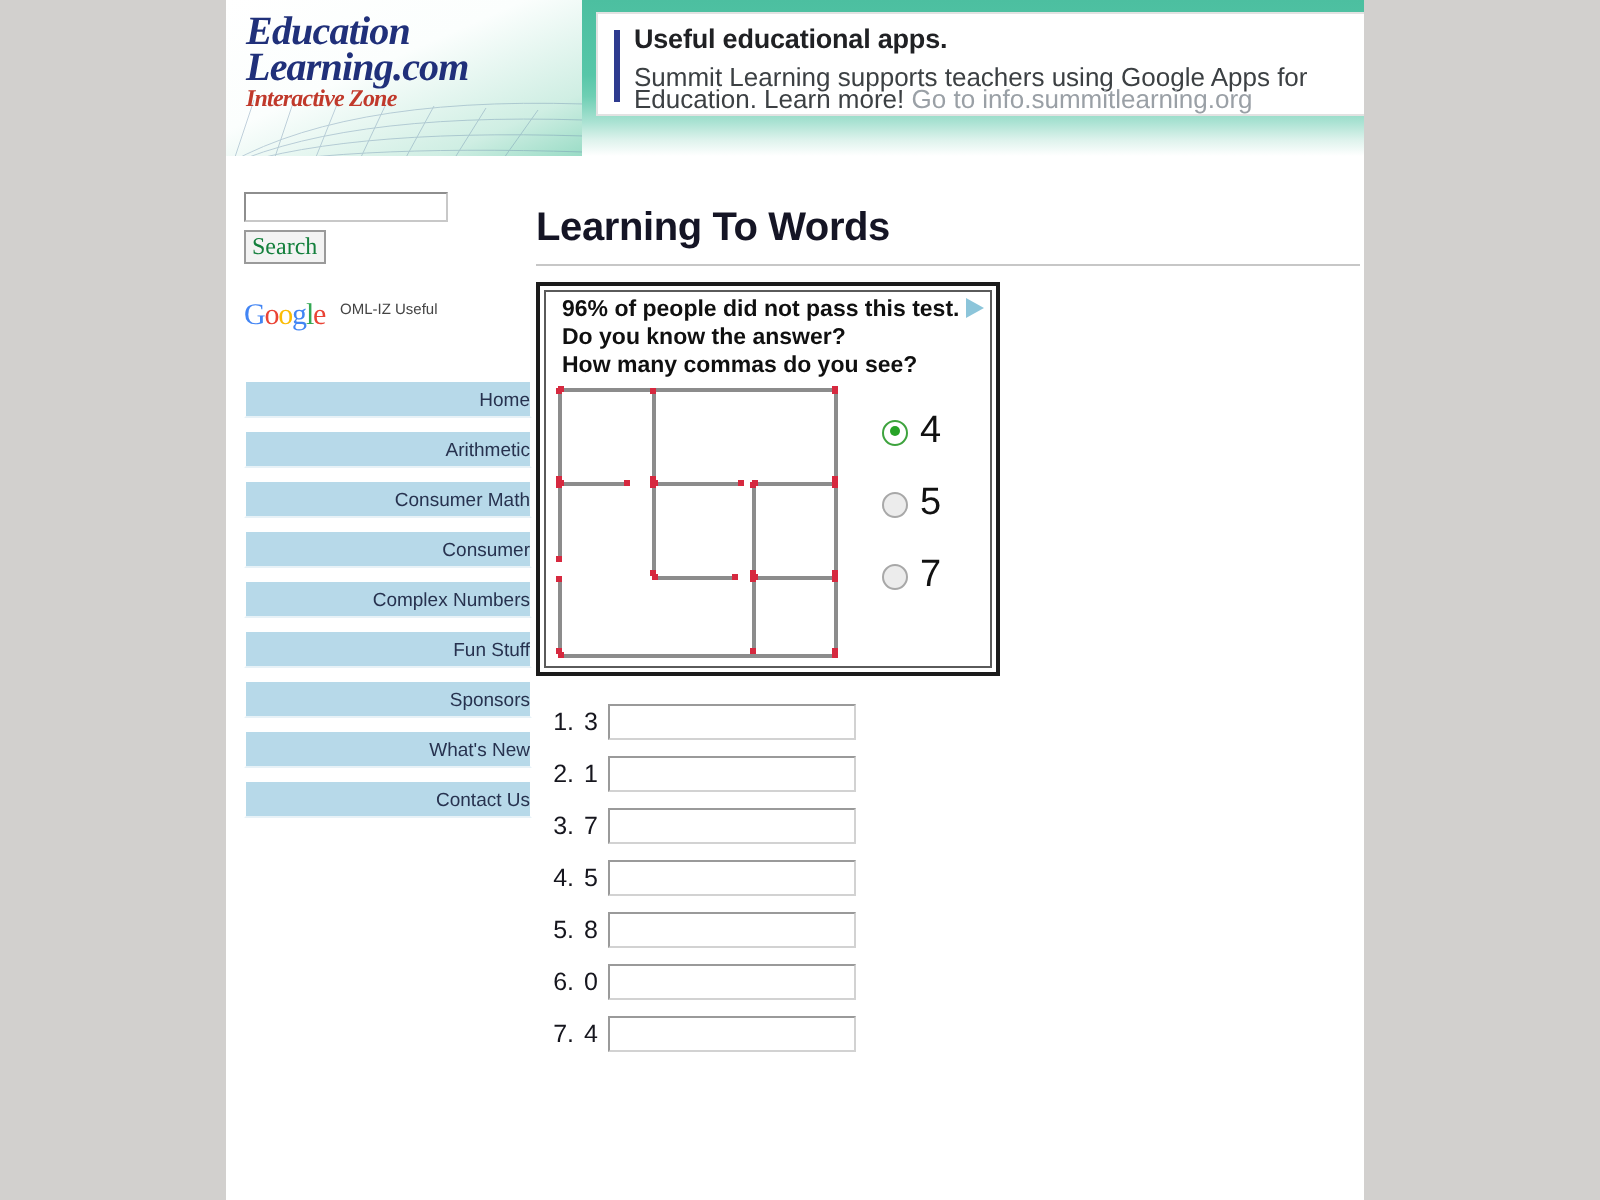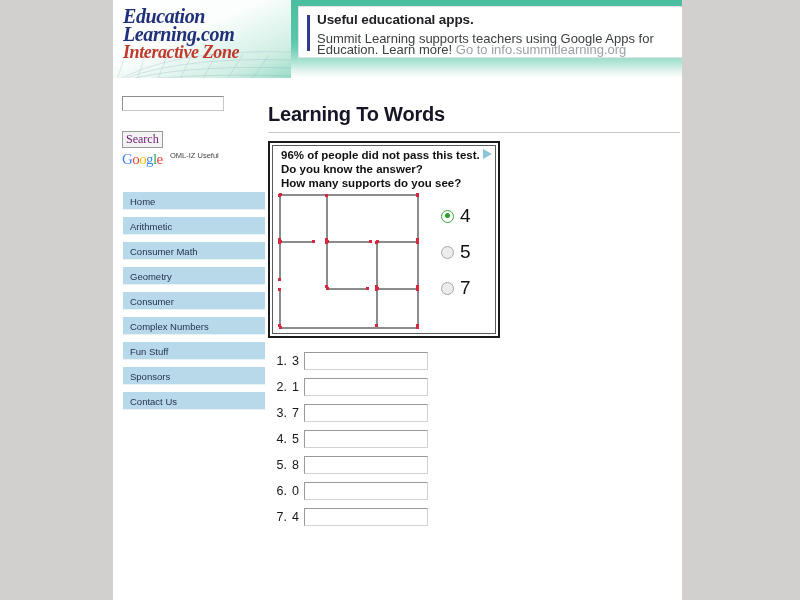--- a/index.html
+++ b/index.html
@@ -59,21 +59,21 @@
     position: absolute;
     left: 10px;
     white-space: nowrap;
     font-family: "Liberation Serif", serif;
     font-style: italic;
     font-weight: bold;
     letter-spacing: -0.4px;
   }
   .logo-l1 { top: 5px;  font-size: 20px; color: #20307a; }
   .logo-l2 { top: 23px; font-size: 20px; color: #20307a; }
-  .logo-l3 { top: 42px; font-size: 18px; color: #c0392b; }
+  .logo-l3 { top: 42px; font-size: 12px; color: #c0392b; }
 
   
   #top-ad {
     position: absolute;
     left: 185px;
     top: 6px;
     width: 444px;
     height: 52px;
     background: #ffffff;
     border: 1px solid #e2e2e2;
@@ -142,32 +142,32 @@
     border-right-color: #c8c8c8;
     border-bottom-color: #c8c8c8;
     background: #fff;
     font-family: "Liberation Sans", sans-serif;
     font-size: 11px;
     padding: 0 2px;
     box-sizing: content-box;
     display: block;
   }
   #search-button {
-    margin-top: 20px;
+    margin-top: 4px;
     background: #f3f3f3;
     border: 1px solid #9a9a9a;
     font-family: "Liberation Serif", serif;
     font-size: 12px;
-    color: #701a75;
+    color: #15803d;
     padding: 0px 3px 1px 3px;
     line-height: 14px;
     cursor: pointer;
   }
   #google-row {
-    margin-top: 3px;
+    margin-top: 18px;
     height: 16px;
     position: relative;
   }
   #google-logo {
     position: absolute;
     left: 0; top: 1px;
     font-family: "Liberation Serif", serif;
     font-size: 15px;
     letter-spacing: -.6px;
     line-height: 15px;
@@ -178,21 +178,21 @@
   .g-g { color: #34a853; }
   #google-caption {
     position: absolute;
     left: 48px; top: 0px;
     font-size: 7.5px;
     color: #444;
     white-space: nowrap;
   }
 
   
-  #sidebar { margin-top: 24px; }
+  #sidebar { margin-top: 24px; text-align: right; }
   .nav-item {
     width: 144px;
     height: 19px;
     line-height: 19px;
     background: #b7d9e9;
     border: 1px solid #ffffff;
     border-bottom: 1px solid #e8f2f7;
     box-sizing: border-box;
     margin-bottom: 6px;
     padding-left: 7px;
@@ -416,39 +416,39 @@
 
     <div id="google-row">
       <div id="google-logo"><span class="g-b">G</span><span class="g-r">o</span><span class="g-y">o</span><span class="g-b">g</span><span class="g-g">l</span><span class="g-r">e</span></div>
       <div id="google-caption">OML-IZ Useful</div>
     </div>
 
     <div id="sidebar">
         <div class="nav-item"><span>Home</span></div>
         <div class="nav-item"><span>Arithmetic</span></div>
         <div class="nav-item"><span>Consumer Math</span></div>
-        <div class="nav-item"><span>Geometry</span></div>
         <div class="nav-item"><span>Consumer</span></div>
         <div class="nav-item"><span>Complex Numbers</span></div>
         <div class="nav-item"><span>Fun Stuff</span></div>
         <div class="nav-item"><span>Sponsors</span></div>
+        <div class="nav-item"><span>What's New</span></div>
         <div class="nav-item"><span>Contact Us</span></div>
       </div>
   </div>
 
   <div id="main">
 
     <h1 id="page-title">Learning To Words</h1>
     <div id="title-rule"></div>
 
     <div id="puzzle-ad">
       <div id="puzzle-inner">
         <div class="puz-line" id="puz-l1">96% of people did not pass this test.</div>
         <div class="puz-line" id="puz-l2">Do you know the answer?</div>
-        <div class="puz-line" id="puz-l3">How many supports do you see?</div>
+        <div class="puz-line" id="puz-l3">How many commas do you see?</div>
         <div id="puz-adchoices"></div>
 
         <div id="puz-grid">
             <div class="seg-h" style="left: 0px; top: 0px; width: 140px; background: rgb(140, 140, 140);"></div>
             <div class="dot" style="left: 0px; top: -1px; background: rgb(214, 41, 63);"></div>
             <div class="dot" style="left: 137px; top: -1px; background: rgb(214, 41, 63);"></div>
             <div class="seg-h" style="left: 0px; top: 47px; width: 36px; background: rgb(140, 140, 140);"></div>
             <div class="dot" style="left: 0px; top: 46px; background: rgb(214, 41, 63);"></div>
             <div class="dot" style="left: 33px; top: 46px; background: rgb(214, 41, 63);"></div>
             <div class="seg-h" style="left: 47px; top: 47px; width: 46px; background: rgb(140, 140, 140);"></div>

